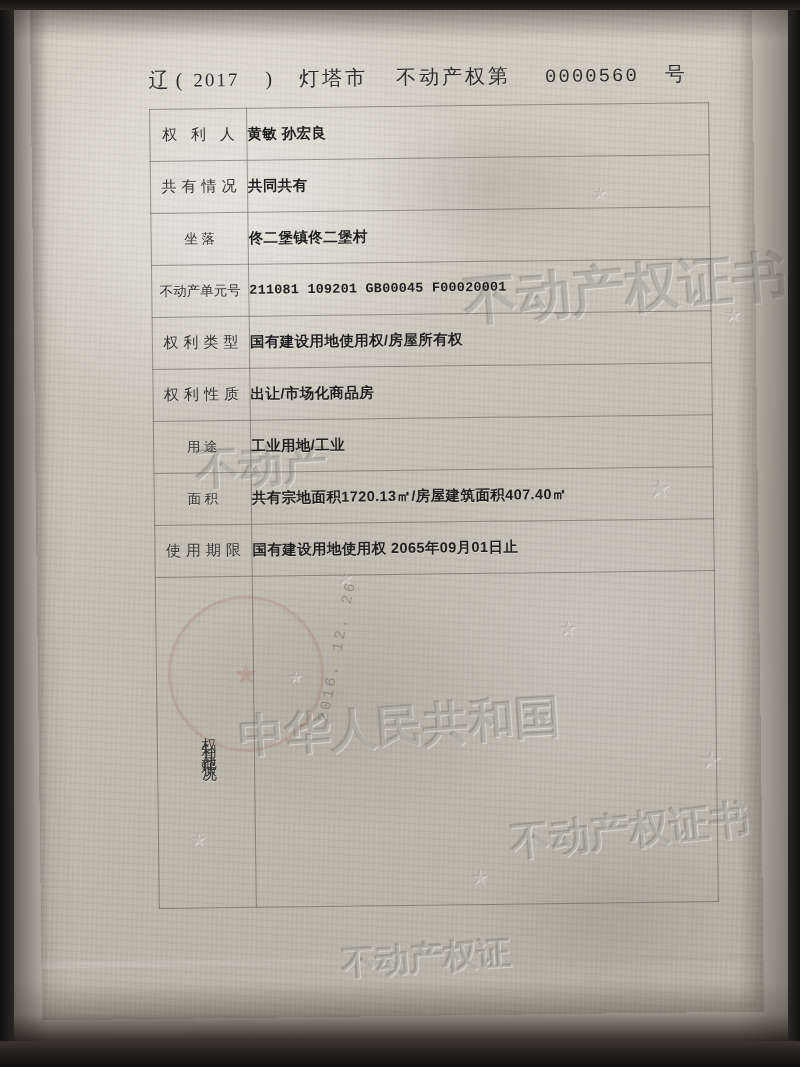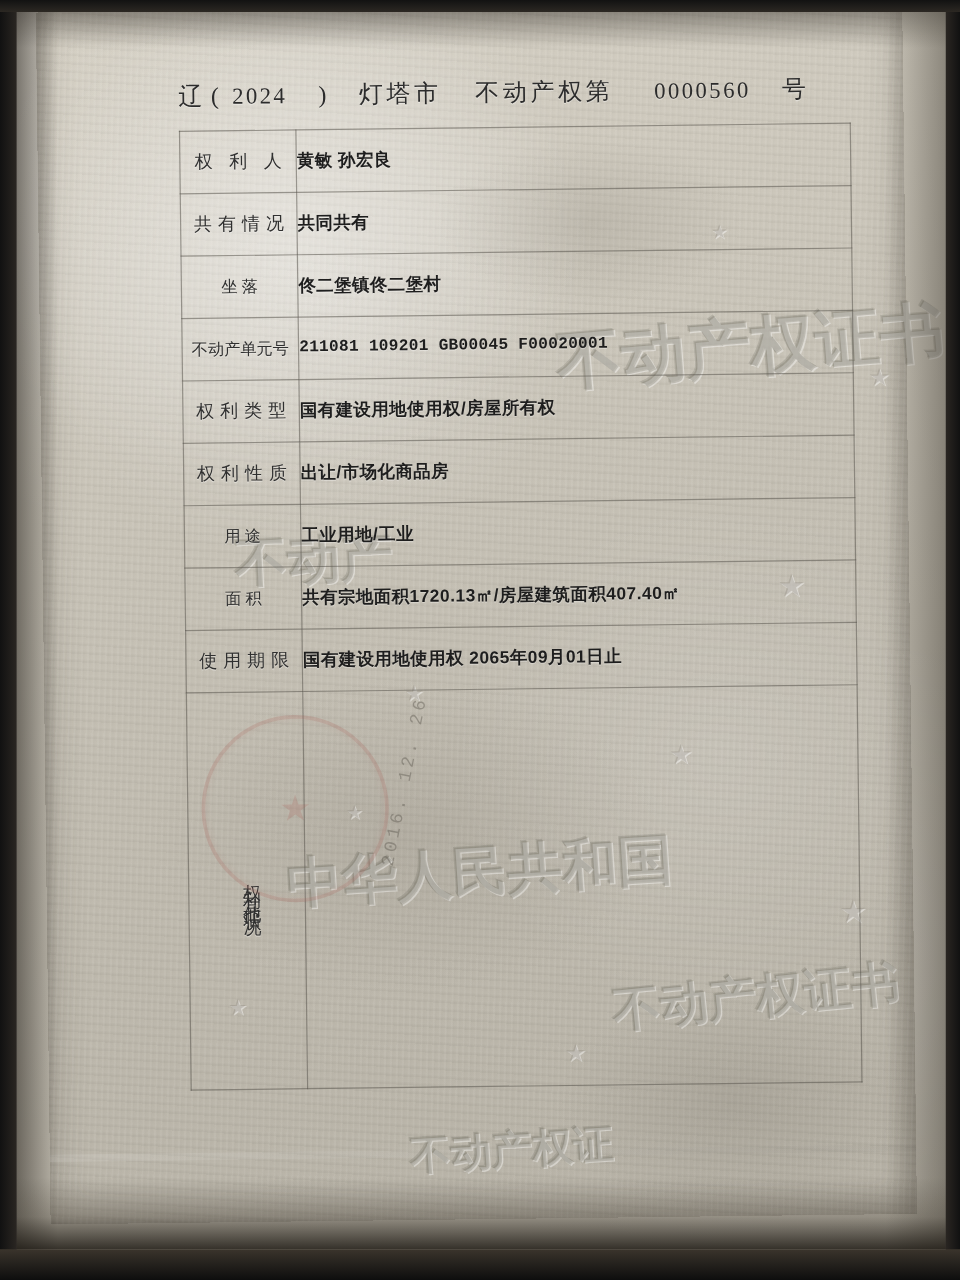--- a/index.html
+++ b/index.html
@@ -131,21 +131,21 @@
     letter-spacing: 1px;
     text-shadow: 0 1px 0 rgba(255,255,255,0.35);
   }
   .title-row span { white-space: nowrap; }
   .t-prov  { font-size: 20px; margin-right: 6px; }
   .t-lp    { font-size: 20px; }
   .t-year  { font-size: 19px; margin: 0 26px 0 10px; letter-spacing: 2px; }
   .t-rp    { font-size: 20px; margin-right: 26px; }
   .t-city  { font-size: 20px; letter-spacing: 3px; margin-right: 28px; }
   .t-type  { font-size: 20px; letter-spacing: 3px; margin-right: 34px; }
-  .t-no    { font-size: 19px; letter-spacing: 2px; margin-right: 26px; }
+  .t-no    { font-size: 19px; letter-spacing: 2px; margin-right: 26px; font-family: Liberation Mono, monospace; }
   .t-hao   { font-size: 20px; }
 
   table.cert-table {
     position: absolute;
     left: 118px;
     top: 100px;
     width: 560px;
     border-collapse: collapse;
     table-layout: fixed;
   }
@@ -284,21 +284,21 @@
         <div class="star" style="left: 690px; top: 300px; font-size: 20px;">★</div>
         <div class="star" style="left: 250px; top: 660px; font-size: 16px;">★</div>
         <div class="star" style="left: 560px; top: 180px; font-size: 16px;">★</div>
       </div>
 
     <div class="cert">
 
       <div class="title-row">
         <span class="t-prov">辽</span>
         <span class="t-lp">(</span>
-        <span class="t-year">2024</span>
+        <span class="t-year">2017</span>
         <span class="t-rp">)</span>
         <span class="t-city">灯塔市</span>
         <span class="t-type">不动产权第</span>
         <span class="t-no">0000560</span>
         <span class="t-hao">号</span>
       </div>
 
       <table class="cert-table">
         <tbody id="rows-body">
             <tr>

